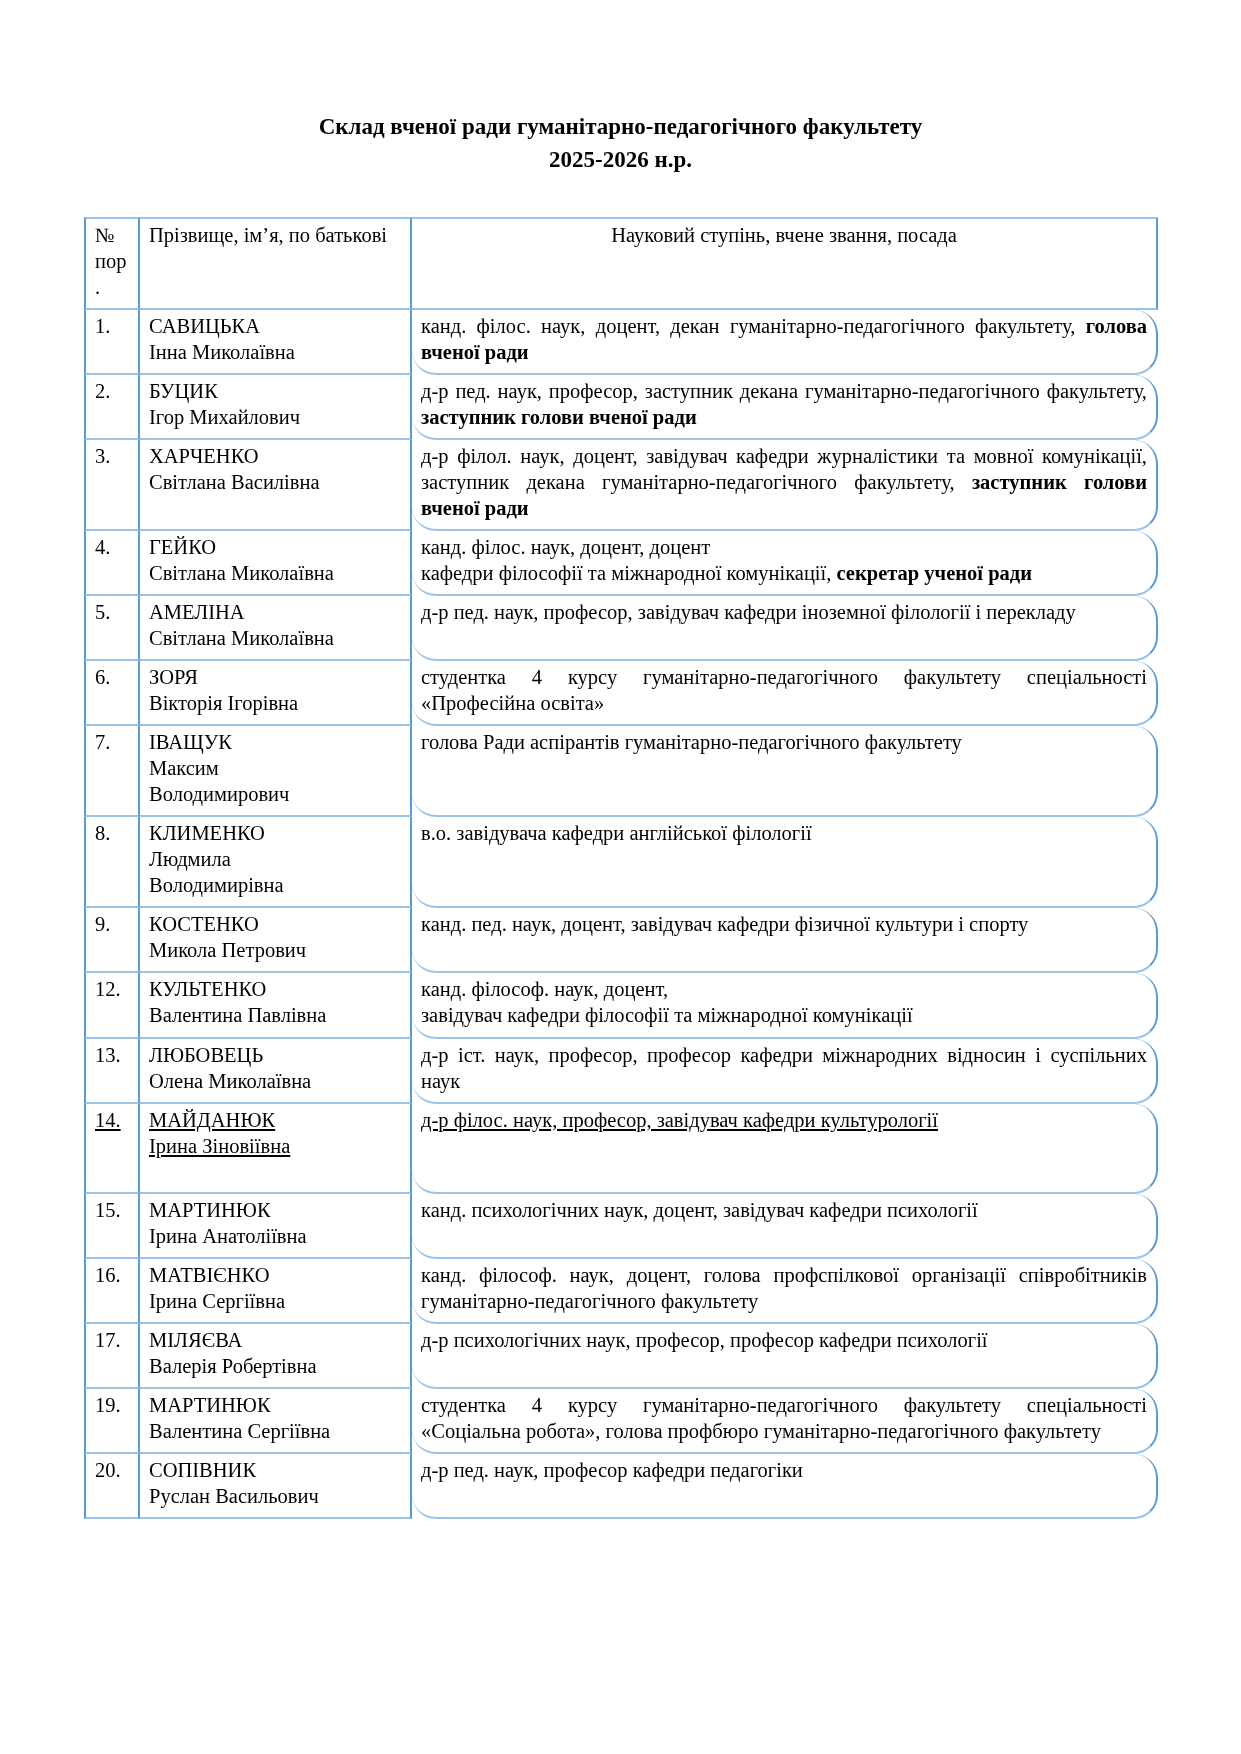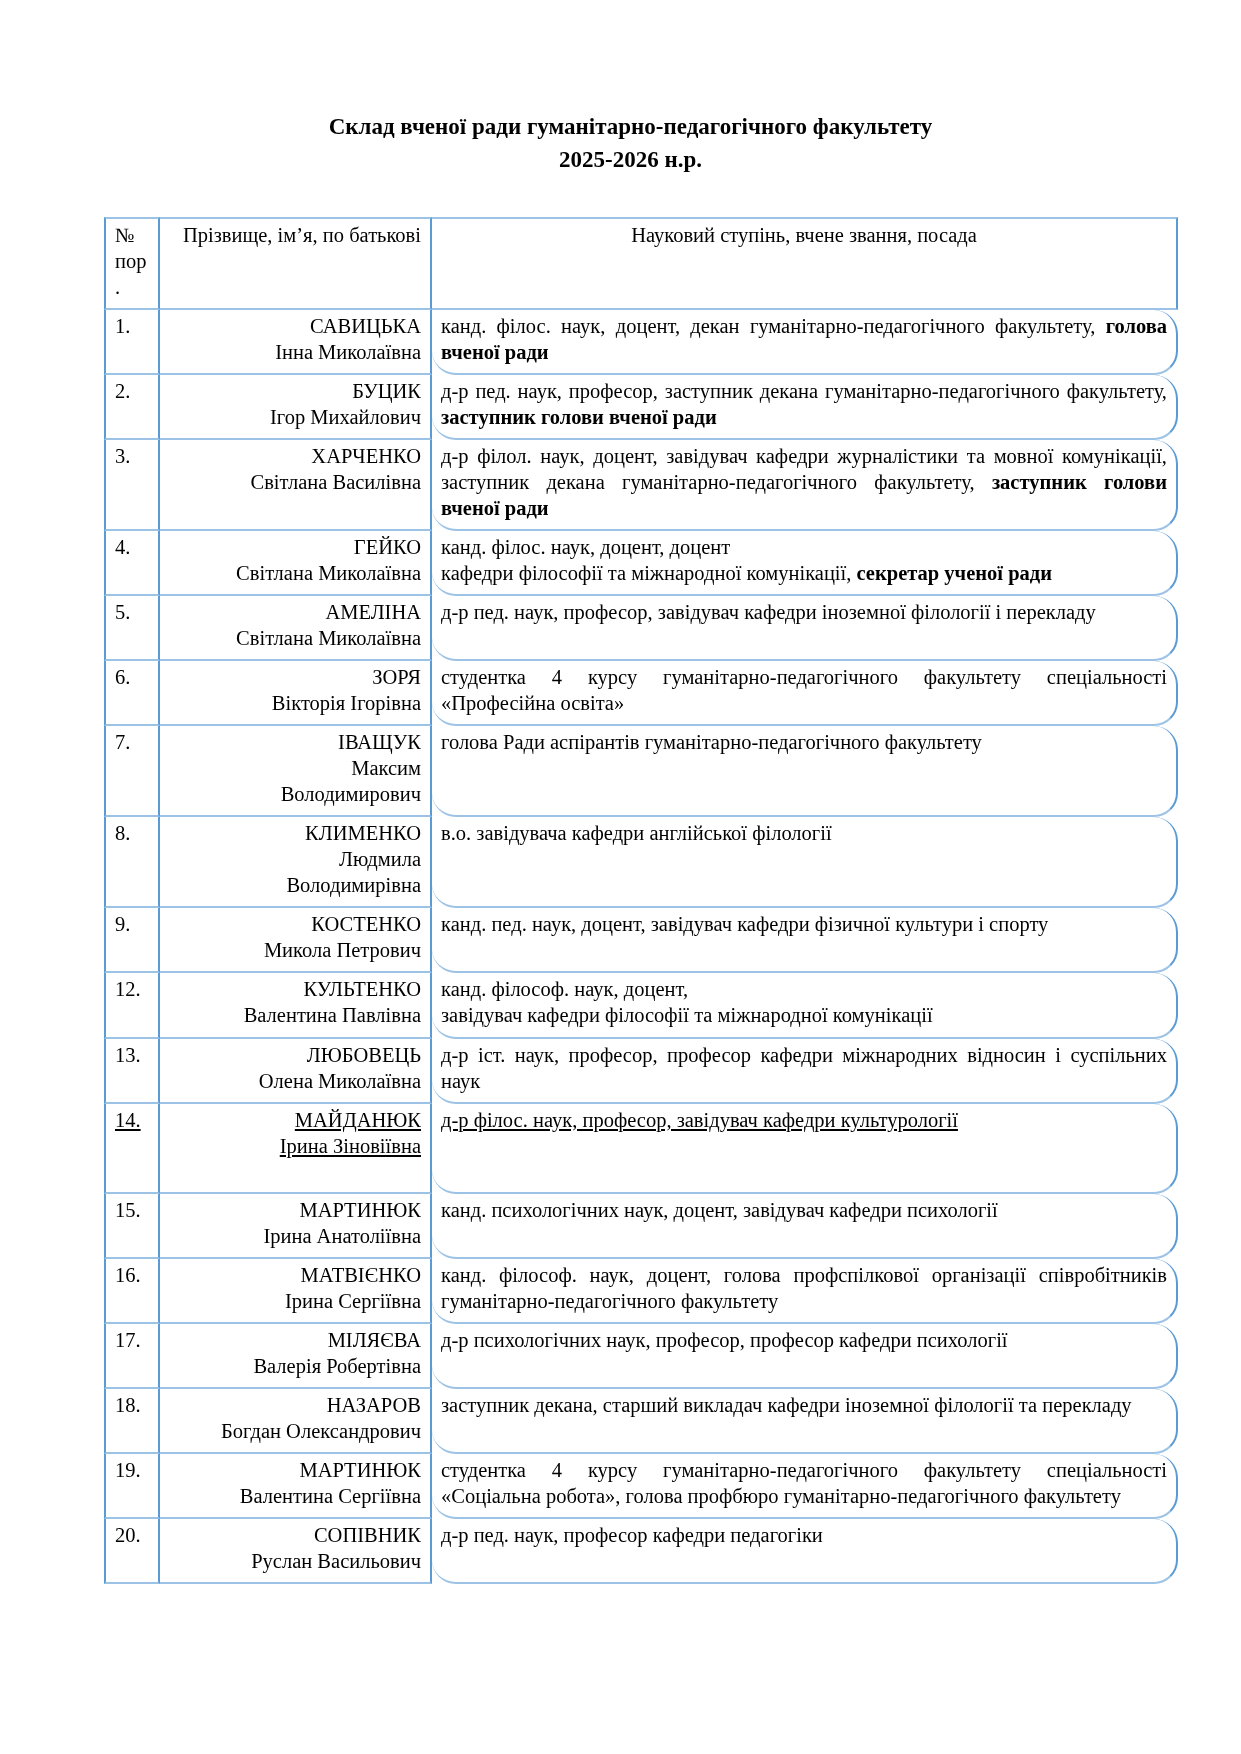--- a/index.html
+++ b/index.html
@@ -4,21 +4,20 @@
 <style>
   html, body { margin: 0; padding: 0; background: #ffffff; }
   .page {
     width: 1241px;
     height: 1754px;
     background: #ffffff;
     font-family: "Liberation Serif", "DejaVu Serif", serif;
     color: #000000;
     overflow: hidden;
     box-sizing: border-box;
-    padding-left: 20px;
   }
   .title-block {
     padding-top: 110px;
     text-align: center;
     font-weight: bold;
     font-size: 23px;
     line-height: 1.45;
   }
   table.council {
     border-collapse: separate;
@@ -35,21 +34,21 @@
     border-right: 2px solid var(--bv, #5b9bd5);
     border-bottom: 2px solid var(--bh, #9cc3e5);
     font-weight: normal;
     text-align: left;
     box-sizing: border-box;
     word-wrap: break-word;
   }
   thead th { border-top: 2px solid var(--bh, #9cc3e5); }
   th:first-child, td:first-child { border-left: 2px solid var(--bv, #5b9bd5); }
   .col-num  { width: 56px; }
-  .col-name { width: 272px; text-align: right; }
+  .col-name { width: 272px; }
   .col-desc { width: 746px; }
   td.col-desc { text-align: justify; border-radius: 24px; }
   th.col-desc { text-align: center; }
   .b { font-weight: bold; }
   
   tbody tr:nth-child(12) td { height: 90px; text-decoration: underline; }
 </style>
 </head>
 <body>
 
@@ -188,28 +187,20 @@
         </tr>
         <tr>
           <td class="col-num">17.</td>
           <td class="col-name">
             <div>МІЛЯЄВА</div>
             <div>Валерія Робертівна</div>
           </td>
           <td class="col-desc"><span>д-р психологічних наук, професор, професор кафедри психології</span></td>
         </tr>
         <tr>
-          <td class="col-num">18.</td>
-          <td class="col-name">
-            <div>НАЗАРОВ</div>
-            <div>Богдан Олександрович</div>
-          </td>
-          <td class="col-desc"><span>заступник декана, старший викладач кафедри іноземної філології та перекладу</span></td>
-        </tr>
-        <tr>
           <td class="col-num">19.</td>
           <td class="col-name">
             <div>МАРТИНЮК</div>
             <div>Валентина Сергіївна</div>
           </td>
           <td class="col-desc"><span>студентка 4 курсу гуманітарно-педагогічного факультету спеціальності «Соціальна робота», голова профбюро гуманітарно-педагогічного факультету</span></td>
         </tr>
         <tr>
           <td class="col-num">20.</td>
           <td class="col-name">

